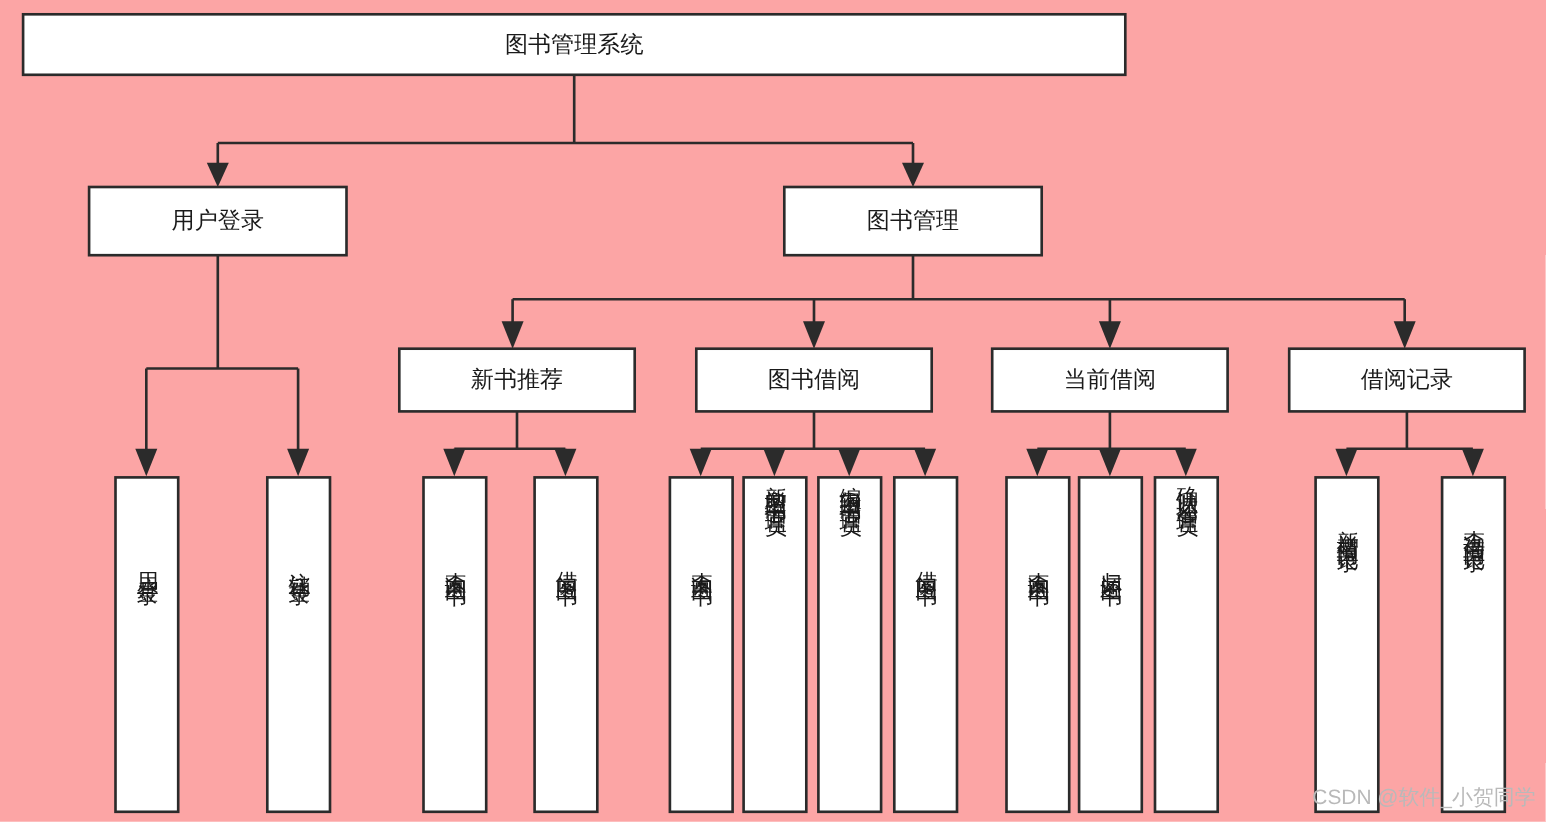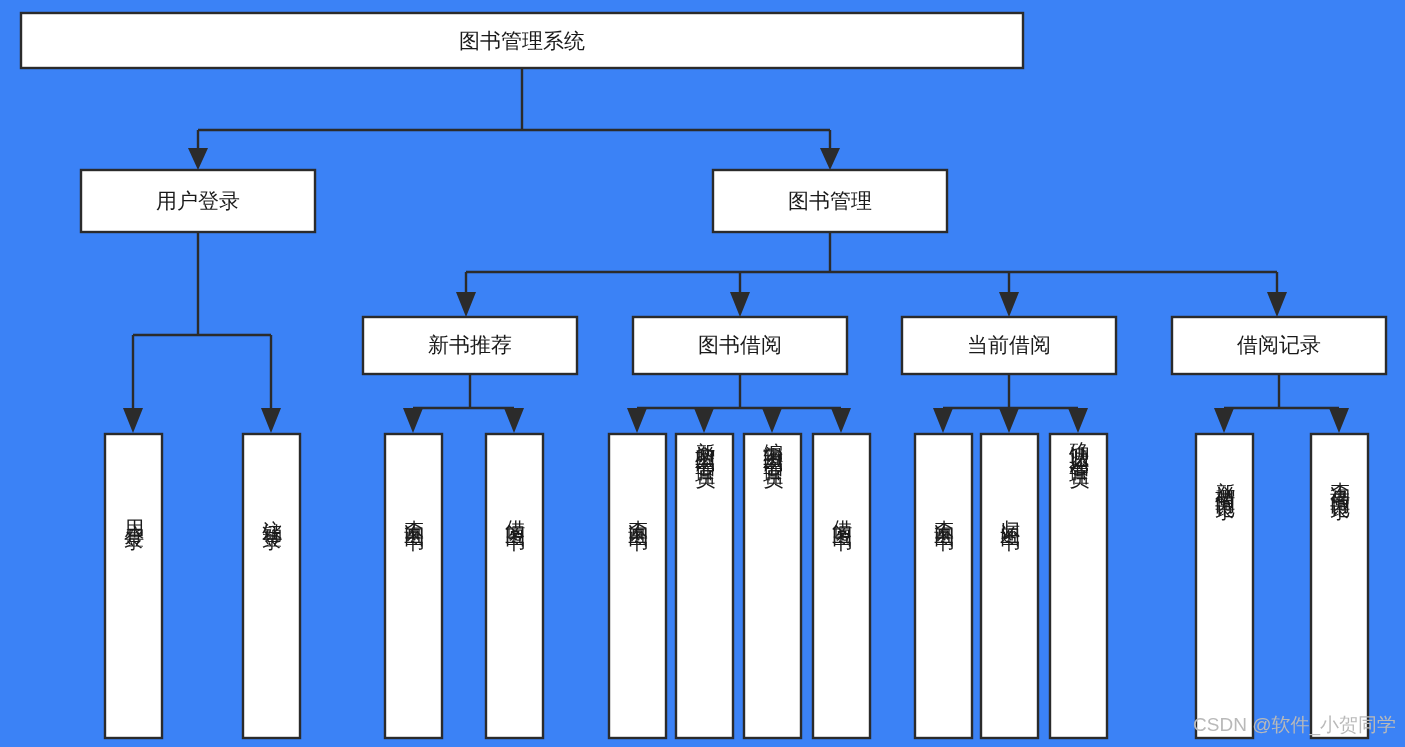--- a/index.html
+++ b/index.html
@@ -12,21 +12,21 @@
     font-family: "Liberation Sans", "DejaVu Sans", sans-serif;
     width: 1405px;
     height: 747px;
     overflow: hidden;
     position: relative;
   }
   #diagram-root {
     position: relative;
     width: 1405px;
     height: 747px;
-    background: #3b82f6;
+    background: #fca5a5;
   }
   svg.diagram-canvas {
     position: absolute;
     left: 0;
     top: 0;
     width: 1405px;
     height: 747px;
     display: block;
   }
   .node-box {

